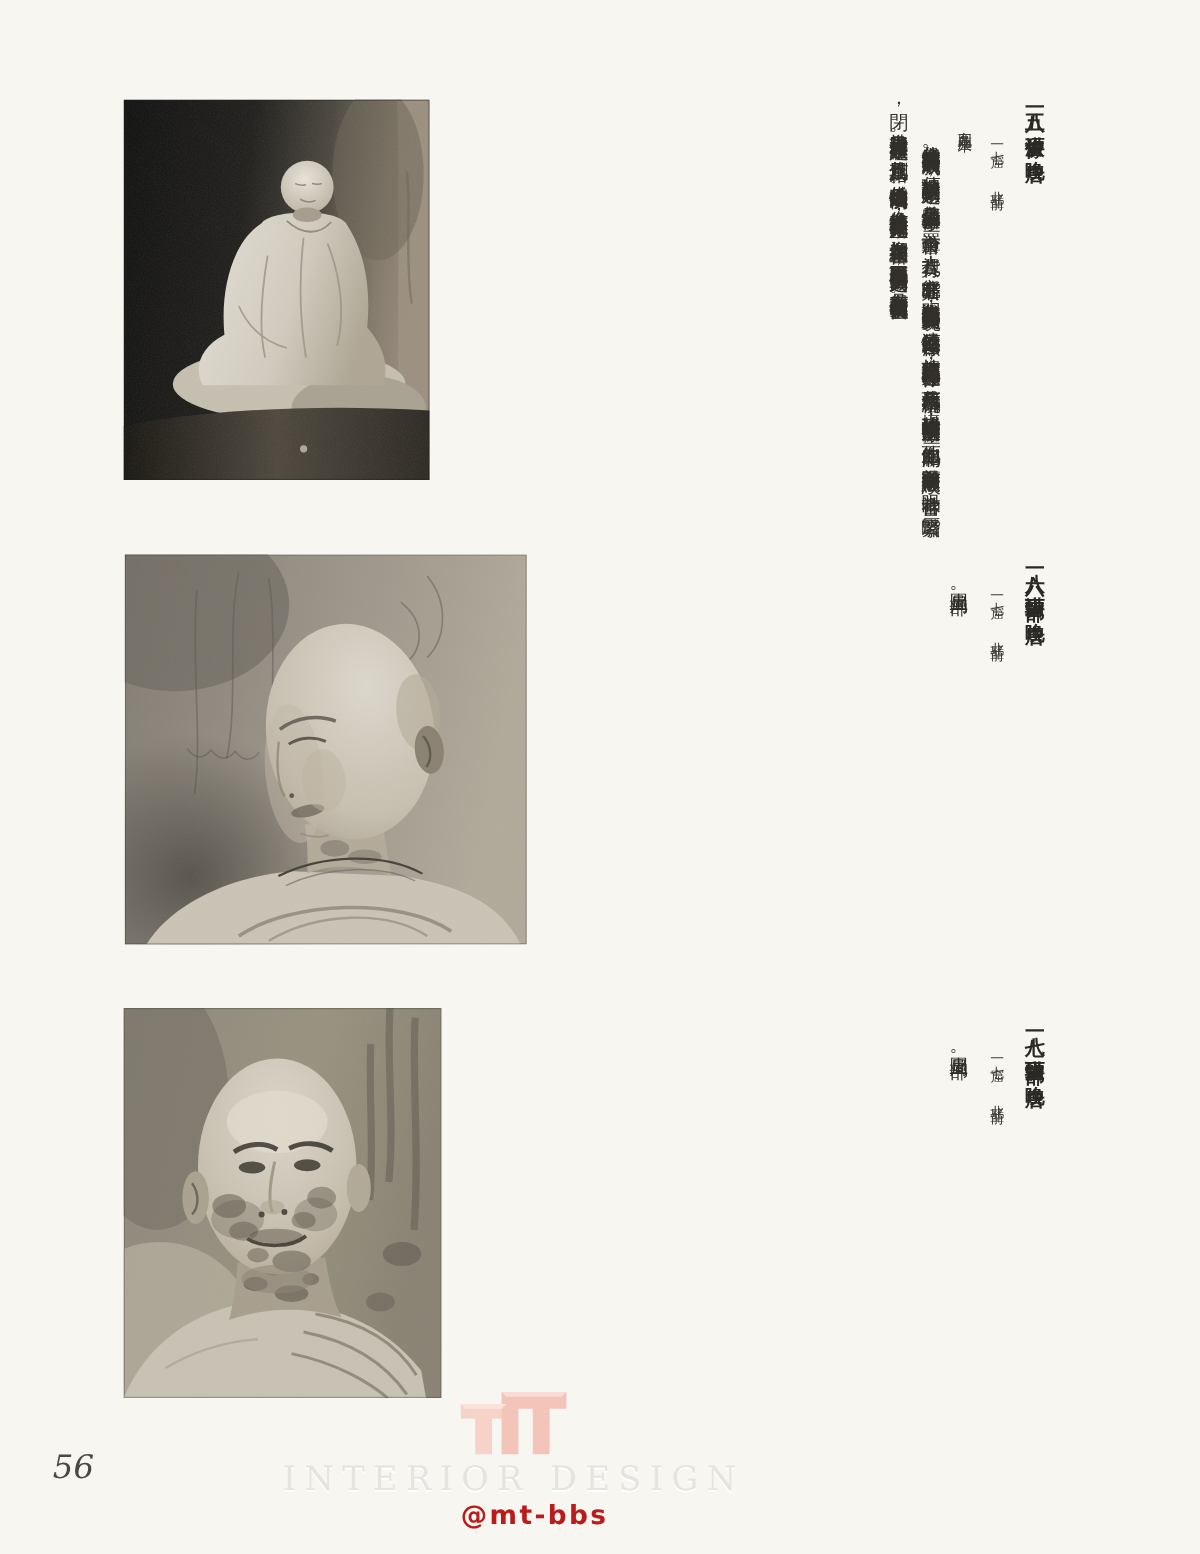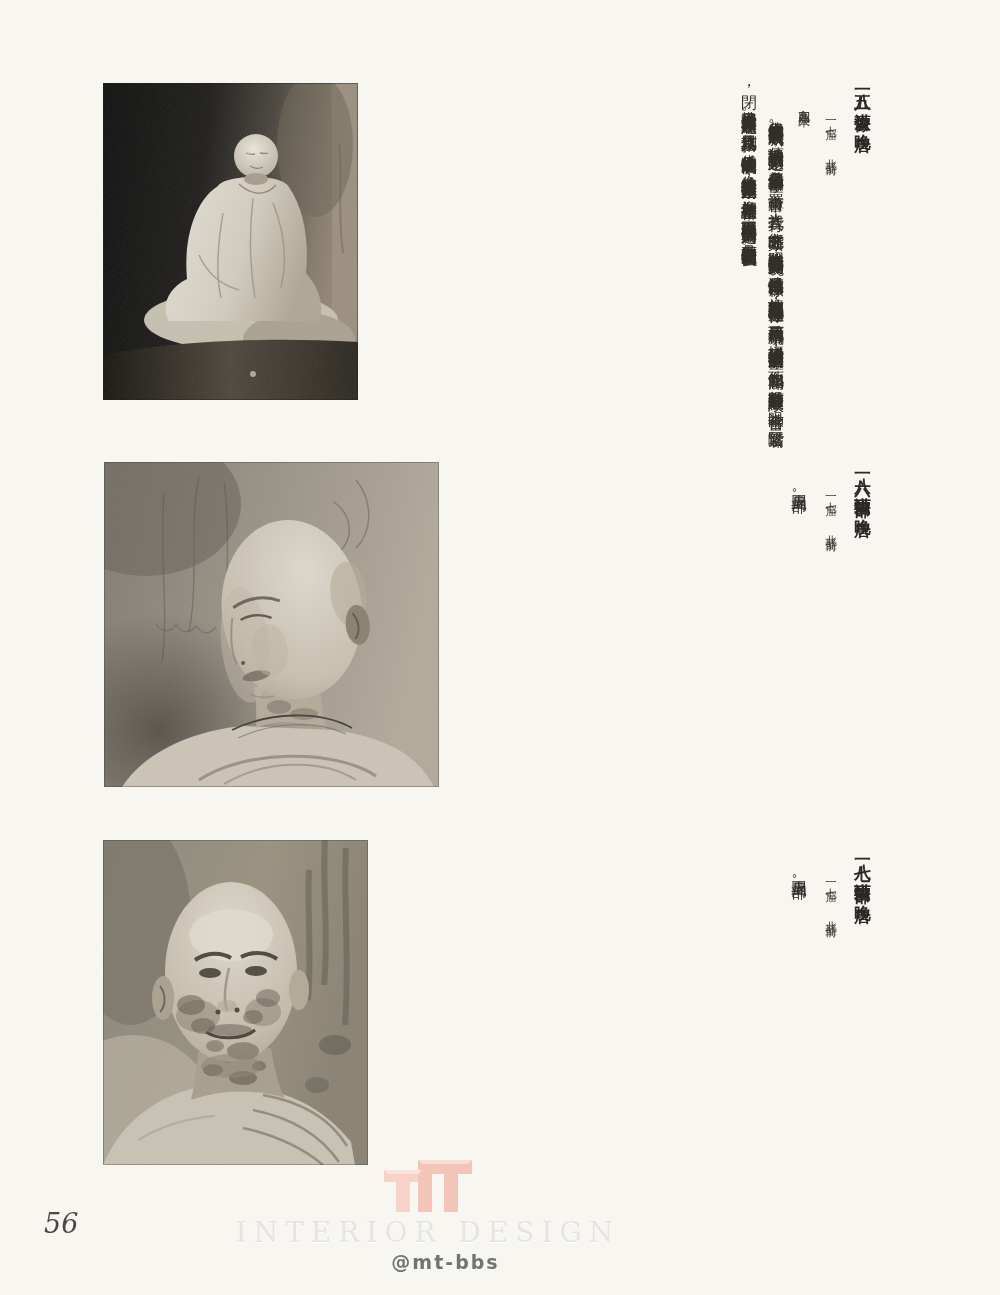--- a/index.html
+++ b/index.html
@@ -44,21 +44,21 @@
 
   .watermark{position:absolute;left:0;top:1156px;width:856px;text-align:center;pointer-events:none;}
   .wm-logo{display:block;margin:0 auto;}
   .wm-brand{
     font-family:"DejaVu Serif","Liberation Serif",serif;
     font-size:28px;letter-spacing:7px;color:#e6e4e0;
     text-shadow:0 1px 0 #ffffff;margin-top:4px;
   }
   .wm-handle{
     font-family:"DejaVu Sans","Liberation Sans",sans-serif;
-    font-weight:bold;font-size:19px;letter-spacing:2px;color:#737373;margin-top:2px;margin-left:35px;
+    font-weight:bold;font-size:22px;letter-spacing:2px;color:#b91c1c;margin-top:2px;margin-left:35px;
   }
   .page-number{
     position:absolute;left:44px;top:1208px;
     font-style:italic;font-size:27px;color:#4a4844;
     font-family:"DejaVu Serif","Liberation Serif",serif;
   }
 </style>
 </head>
 <body>
 

